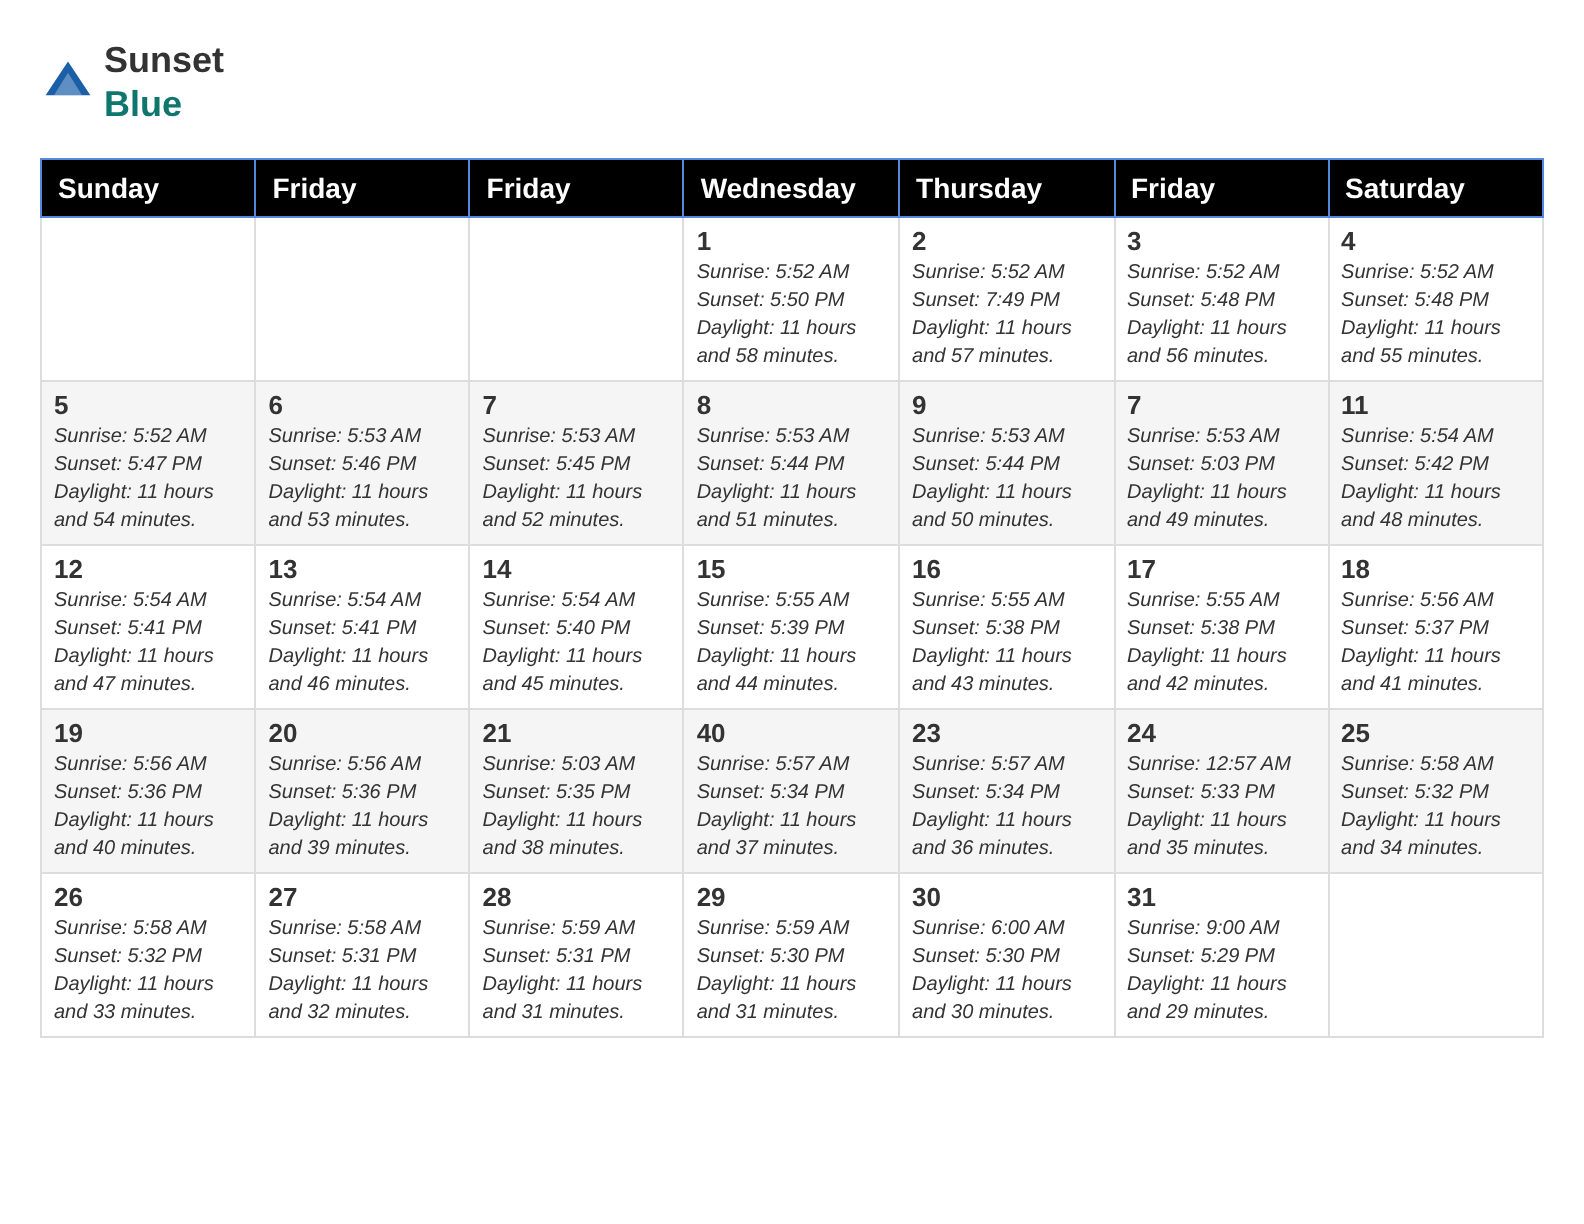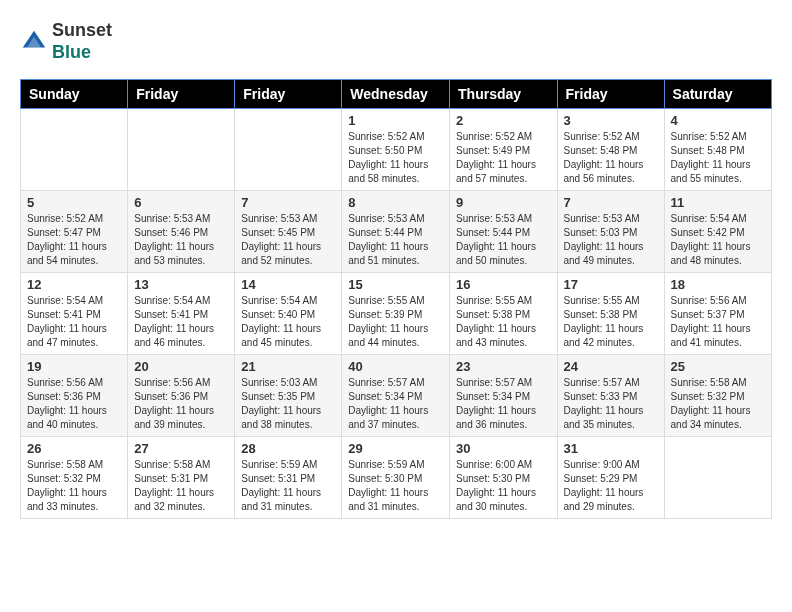--- a/index.html
+++ b/index.html
@@ -75,20 +75,21 @@
     .day-number {
       font-size: 13px;
       font-weight: bold;
       display: block;
       margin-bottom: 2px;
     }
     .day-info {
       font-size: 10px;
       color: #333;
       line-height: 1.4;
+      font-style: italic;
     }
     .empty-cell {
       background: #fff !important;
     }
   </style>
 </head>
 <body>
 
 <div class="header">
   <div class="logo">
@@ -123,21 +124,21 @@
         <td>
           <span class="day-number">1</span>
           <div class="day-info">Sunrise: 5:52 AM
 Sunset: 5:50 PM
 Daylight: 11 hours
 and 58 minutes.</div>
         </td>
         <td>
           <span class="day-number">2</span>
           <div class="day-info">Sunrise: 5:52 AM
-Sunset: 5:49 PM
+Sunset: 7:49 PM
 Daylight: 11 hours
 and 57 minutes.</div>
         </td>
         <td>
           <span class="day-number">3</span>
           <div class="day-info">Sunrise: 5:52 AM
 Sunset: 5:48 PM
 Daylight: 11 hours
 and 56 minutes.</div>
         </td>
@@ -282,21 +283,21 @@
         </td>
         <td>
           <span class="day-number">23</span>
           <div class="day-info">Sunrise: 5:57 AM
 Sunset: 5:34 PM
 Daylight: 11 hours
 and 36 minutes.</div>
         </td>
         <td>
           <span class="day-number">24</span>
-          <div class="day-info">Sunrise: 5:57 AM
+          <div class="day-info">Sunrise: 12:57 AM
 Sunset: 5:33 PM
 Daylight: 11 hours
 and 35 minutes.</div>
         </td>
         <td>
           <span class="day-number">25</span>
           <div class="day-info">Sunrise: 5:58 AM
 Sunset: 5:32 PM
 Daylight: 11 hours
 and 34 minutes.</div>

